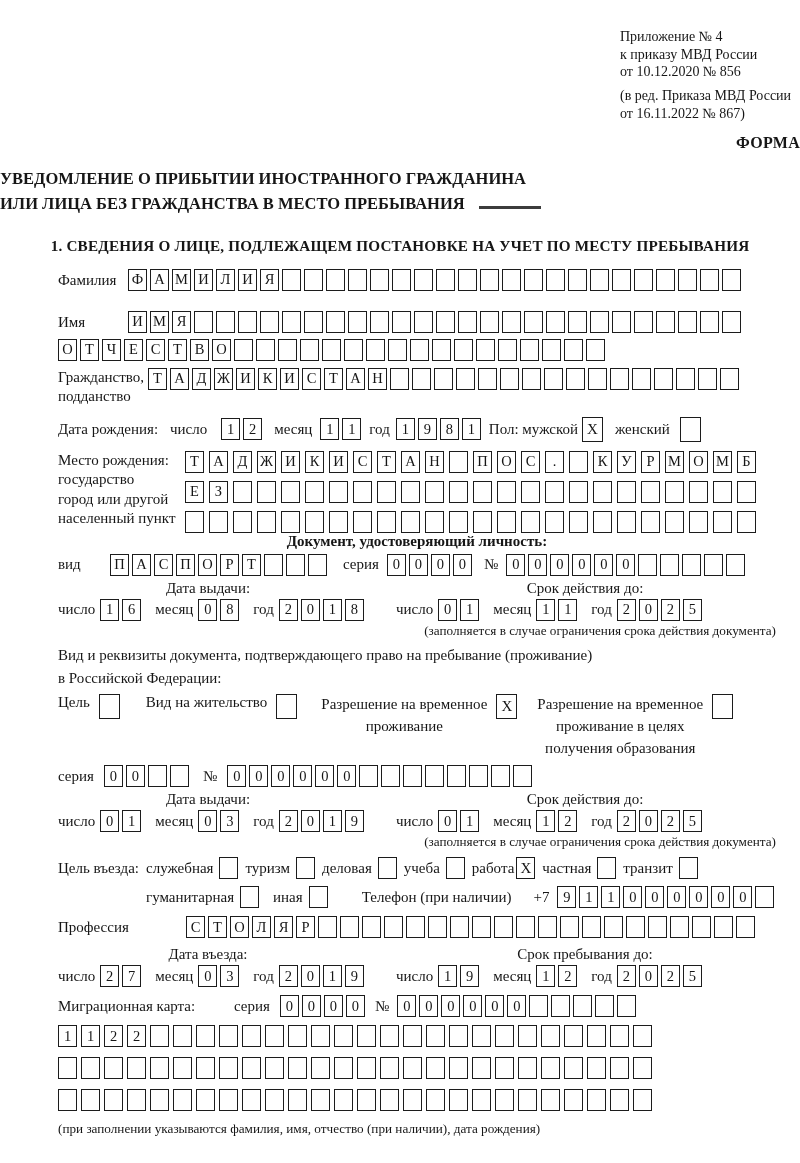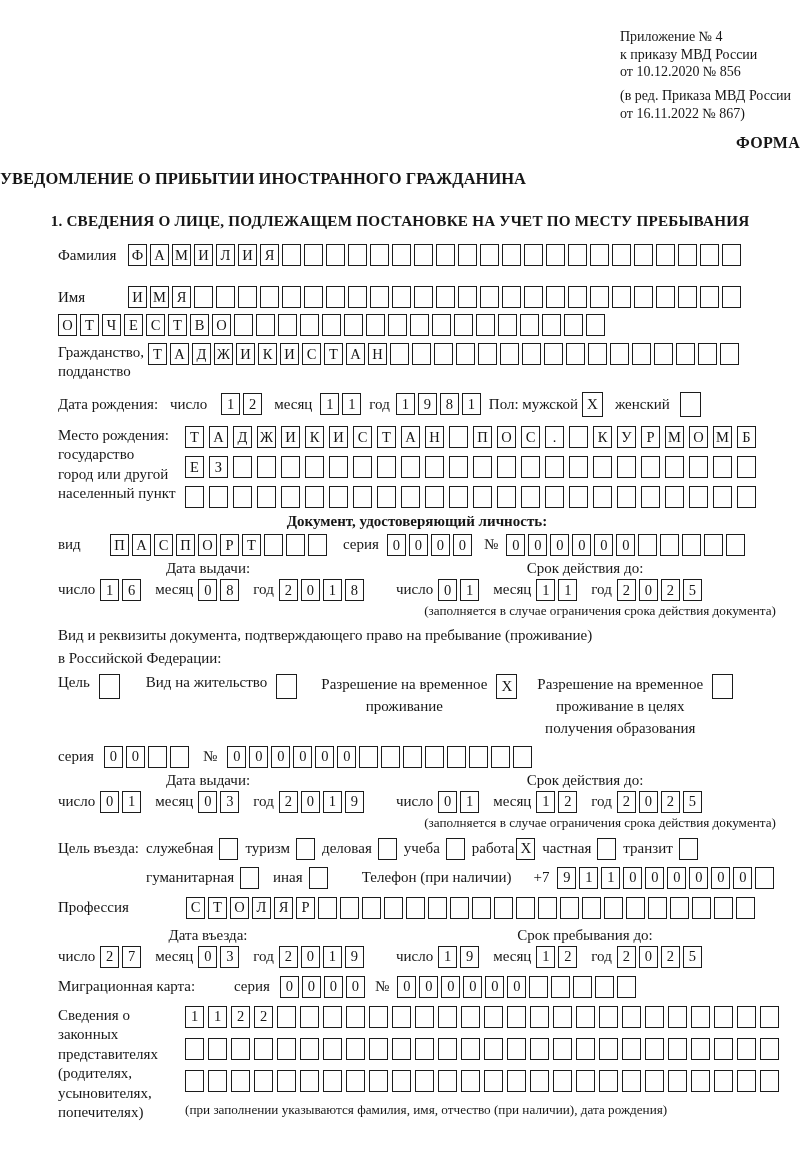--- a/index.html
+++ b/index.html
@@ -76,20 +76,23 @@
     <div>от 10.12.2020 № 856</div>
     <div class="gap"></div>
     <div>(в ред. Приказа МВД России</div>
     <div>от 16.11.2022 № 867)</div>
   </div>
 
   <div class="forma">ФОРМА</div>
 
   <div class="title">
     <div>УВЕДОМЛЕНИЕ О ПРИБЫТИИ ИНОСТРАННОГО ГРАЖДАНИНА</div>
+    <div>
+      <span>ИЛИ ЛИЦА БЕЗ ГРАЖДАНСТВА В МЕСТО ПРЕБЫВАНИЯ</span><span class="blank"></span>
+    </div>
   </div>
 
   <div class="section-heading">1. СВЕДЕНИЯ О ЛИЦЕ, ПОДЛЕЖАЩЕМ ПОСТАНОВКЕ НА УЧЕТ ПО МЕСТУ ПРЕБЫВАНИЯ</div>
 
   <div class="fbody">
 
     <div class="row vcenter" style="margin-top:14px">
       <span class="lbl" style="width:70px">Фамилия</span>
       <span class="boxes">
           <span class="box">Ф</span>
@@ -330,21 +333,21 @@
             <span class="box"></span>
             <span class="box"></span>
             <span class="box"></span>
             <span class="box"></span>
             <span class="box"></span>
             <span class="box"></span>
           </span>
       </div>
     </div>
 
-    <div class="center-bold" style="margin-top:5px">Документ, удостоверяющий личность:</div>
+    <div class="center-bold" style="">Документ, удостоверяющий личность:</div>
 
     <div class="row vcenter" style="margin-top:4px">
       <span style="width:52px">вид</span>
       <span class="boxes">
           <span class="box">П</span>
           <span class="box">А</span>
           <span class="box">С</span>
           <span class="box">П</span>
           <span class="box">О</span>
           <span class="box">Р</span>
@@ -685,28 +688,20 @@
           <span class="box">0</span>
           <span class="box"></span>
           <span class="box"></span>
           <span class="box"></span>
           <span class="box"></span>
           <span class="box"></span>
         </span>
     </div>
 
     <div class="row" style="margin-top:8px">
-      <div class="lbl-col" style="width:127px">
-        <div>Сведения о</div>
-        <div>законных</div>
-        <div>представителях</div>
-        <div>(родителях,</div>
-        <div>усыновителях,</div>
-        <div>попечителях)</div>
-      </div>
       <div class="rep-rows">
         <span class="boxes midgap">
             <span class="box">1</span>
             <span class="box">1</span>
             <span class="box">2</span>
             <span class="box">2</span>
             <span class="box"></span>
             <span class="box"></span>
             <span class="box"></span>
             <span class="box"></span>

